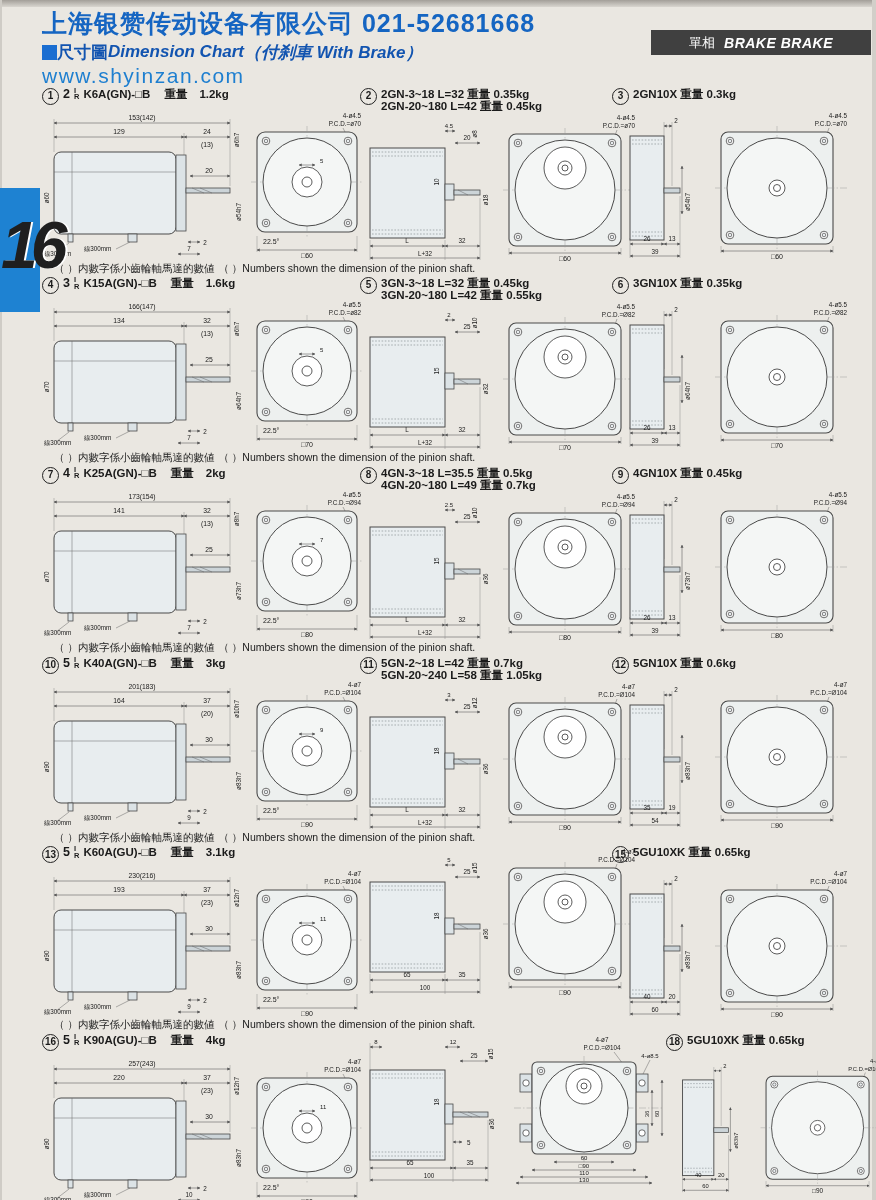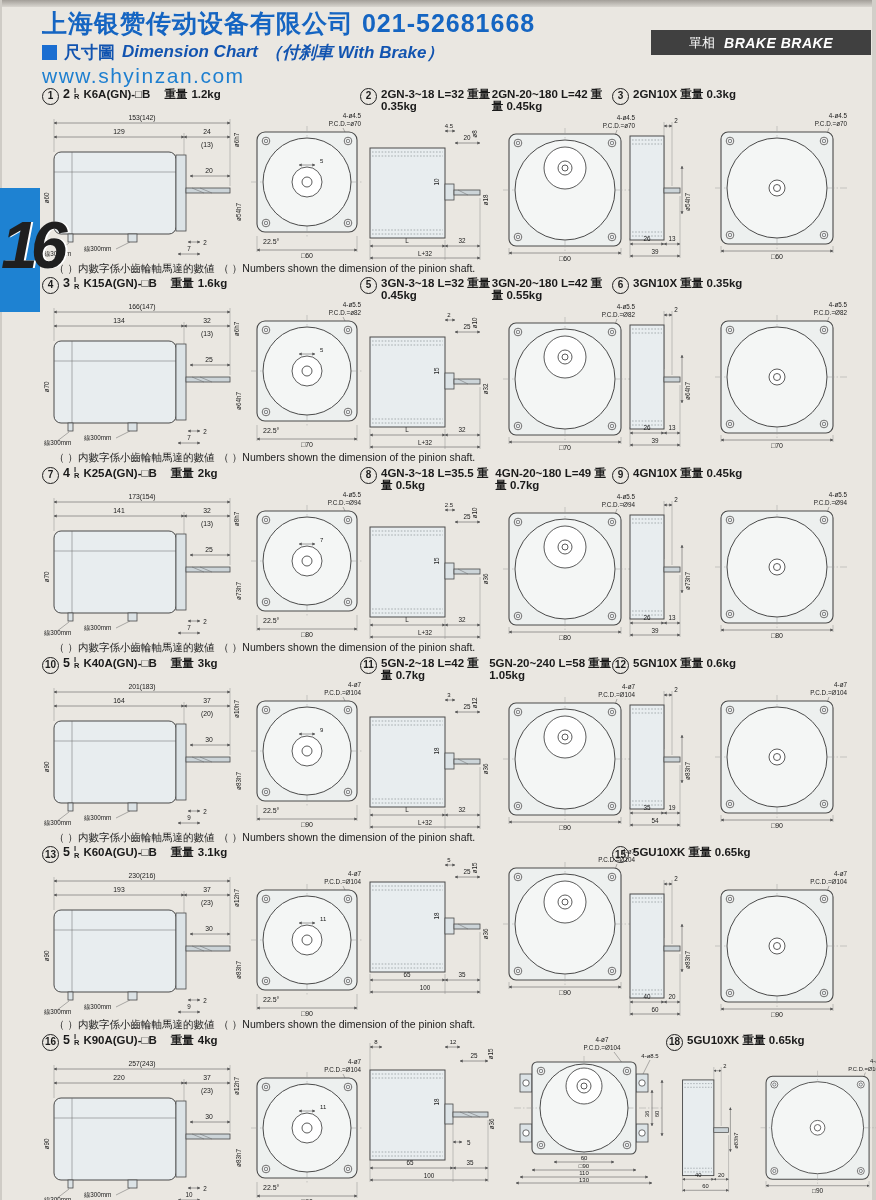--- a/index.html
+++ b/index.html
@@ -2,41 +2,41 @@
 <html><head>
 <meta charset="utf-8">
 <style>
   html,body{margin:0;padding:0}
   body{width:876px;height:1200px;background:#eae7e1;font-family:"Liberation Sans",sans-serif;position:relative;overflow:hidden;color:#1a1a1a}
   .scan-top{position:absolute;top:0;left:0;right:0;height:7px;background:linear-gradient(#a39f99,#d9d6d0)}
   .scan-right{position:absolute;top:0;right:0;width:4px;height:100%;background:#d2cfc9}
   .scan-left{position:absolute;top:0;left:0;width:2px;height:100%;background:#cfccc6}
   .header{position:relative;padding:10px 4px 0 42px}
   .company{color:#1565c2;font-weight:bold;font-size:25px;letter-spacing:1px;line-height:1.1}
-  .subline{display:flex;align-items:center;gap:7px;margin-top:3px;color:#1254b0;font-size:17px;font-weight:bold}
+  .subline{display:flex;align-items:center;margin-top:3px;color:#1254b0;font-size:17px;font-weight:bold}
   .bullet{width:15px;height:15px;background:#1b6ed1;flex:0 0 auto}
   .st-en,.st-paren i{font-style:italic}
   .website{color:#1e7fd0;font-size:21px;font-weight:normal;letter-spacing:1.5px;margin-top:1px;line-height:1}
   .badge{position:absolute;top:30px;right:5px;width:220px;height:25px;background:#404040;color:#fff;display:flex;align-items:center;justify-content:center;gap:9px}
   .badge .bz{font-size:13px}
   .badge .be{font-size:14px;font-weight:bold;font-style:italic;letter-spacing:.5px}
   .tab{position:absolute;left:0;top:188px;width:40px;height:124px;background:#1e82d2;z-index:3}
   .tab span{position:absolute;left:1px;top:24px;font-size:66px;font-weight:bold;font-style:italic;color:#1f1f1f;line-height:1;letter-spacing:-7px;text-shadow:2px 0 0 #fff}
   #rows{position:relative;z-index:2;margin-top:2px}
   .row{display:grid;grid-template-columns:318px 252px 264px;padding-left:42px;align-items:start}
   .row.last{grid-template-columns:318px 306px 210px}
   .ihead{display:flex;align-items:flex-start;gap:4px;font-size:11.5px;min-height:22px;line-height:1.05}
   .numb{flex:0 0 auto;width:15px;height:15px;border:1.5px solid #222;border-radius:50%;display:inline-flex;align-items:center;justify-content:center;font-size:10px;font-weight:bold;margin-top:0}
   .tp{font-size:12.5px;font-weight:bold}
   .stk{display:inline-flex;flex-direction:column;line-height:.85;font-size:7.5px;font-weight:bold;margin-top:0}
   .stk i{font-style:normal}
   .tm{font-weight:bold}
   .tw{font-weight:bold;margin-left:10px}
-  .twv{font-weight:bold;}
-  .tlines{display:flex;flex-direction:row;font-weight:bold}
+  .twv{font-weight:bold;margin-left:8px}
+  .tlines{display:flex;flex-direction:column;font-weight:bold}
   .views{display:flex;gap:2px;align-items:flex-start}
   .note{padding-left:46px;font-size:10.5px;color:#222;margin:0 0 3px 8px;display:flex;gap:4px;line-height:1.2}
   svg{overflow:visible;display:block}
   svg text{fill:#1a1a1a;font-family:"Liberation Sans",sans-serif}
   .body{fill:#e8edef;stroke:#4a4a4a;stroke-width:1}
   .face{fill:#edf0ef;stroke:#4a4a4a;stroke-width:1.1}
   .part{fill:#dce3e6;stroke:#4a4a4a;stroke-width:.8}
   .shaft{fill:#ccd4d8;stroke:#4a4a4a;stroke-width:.8}
   .big{fill:#f4f6f5;stroke:#4a4a4a;stroke-width:1}
   .c2{fill:#fff;stroke:#4a4a4a;stroke-width:.9}

